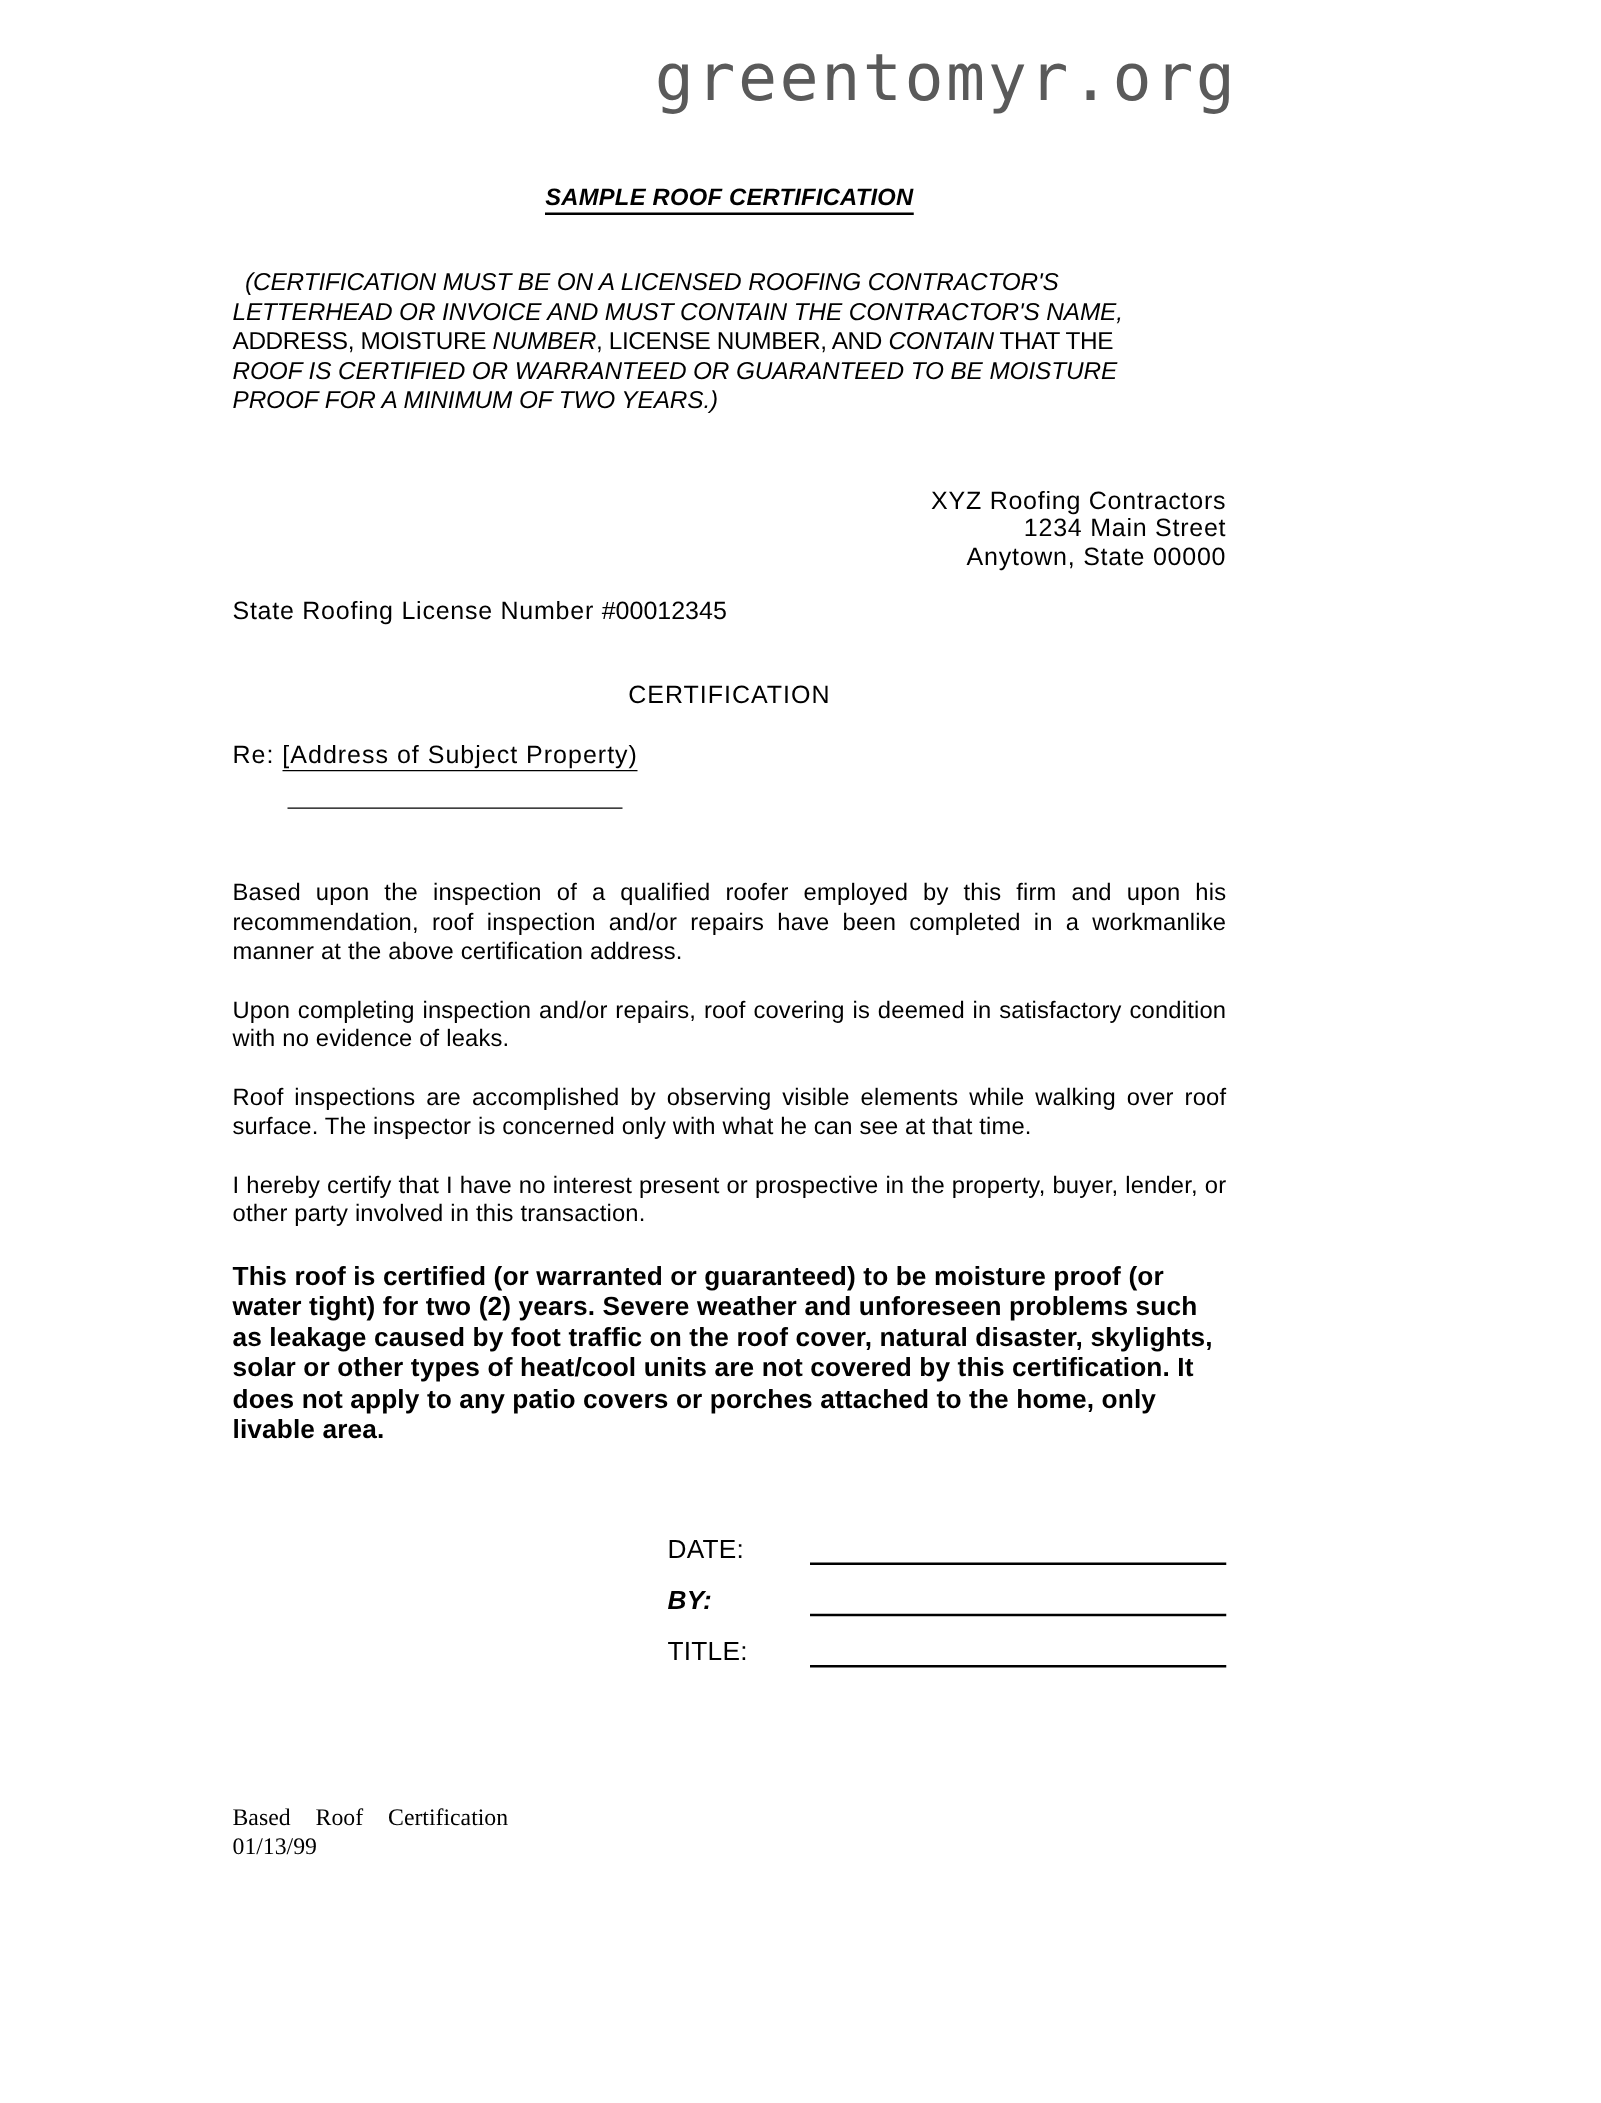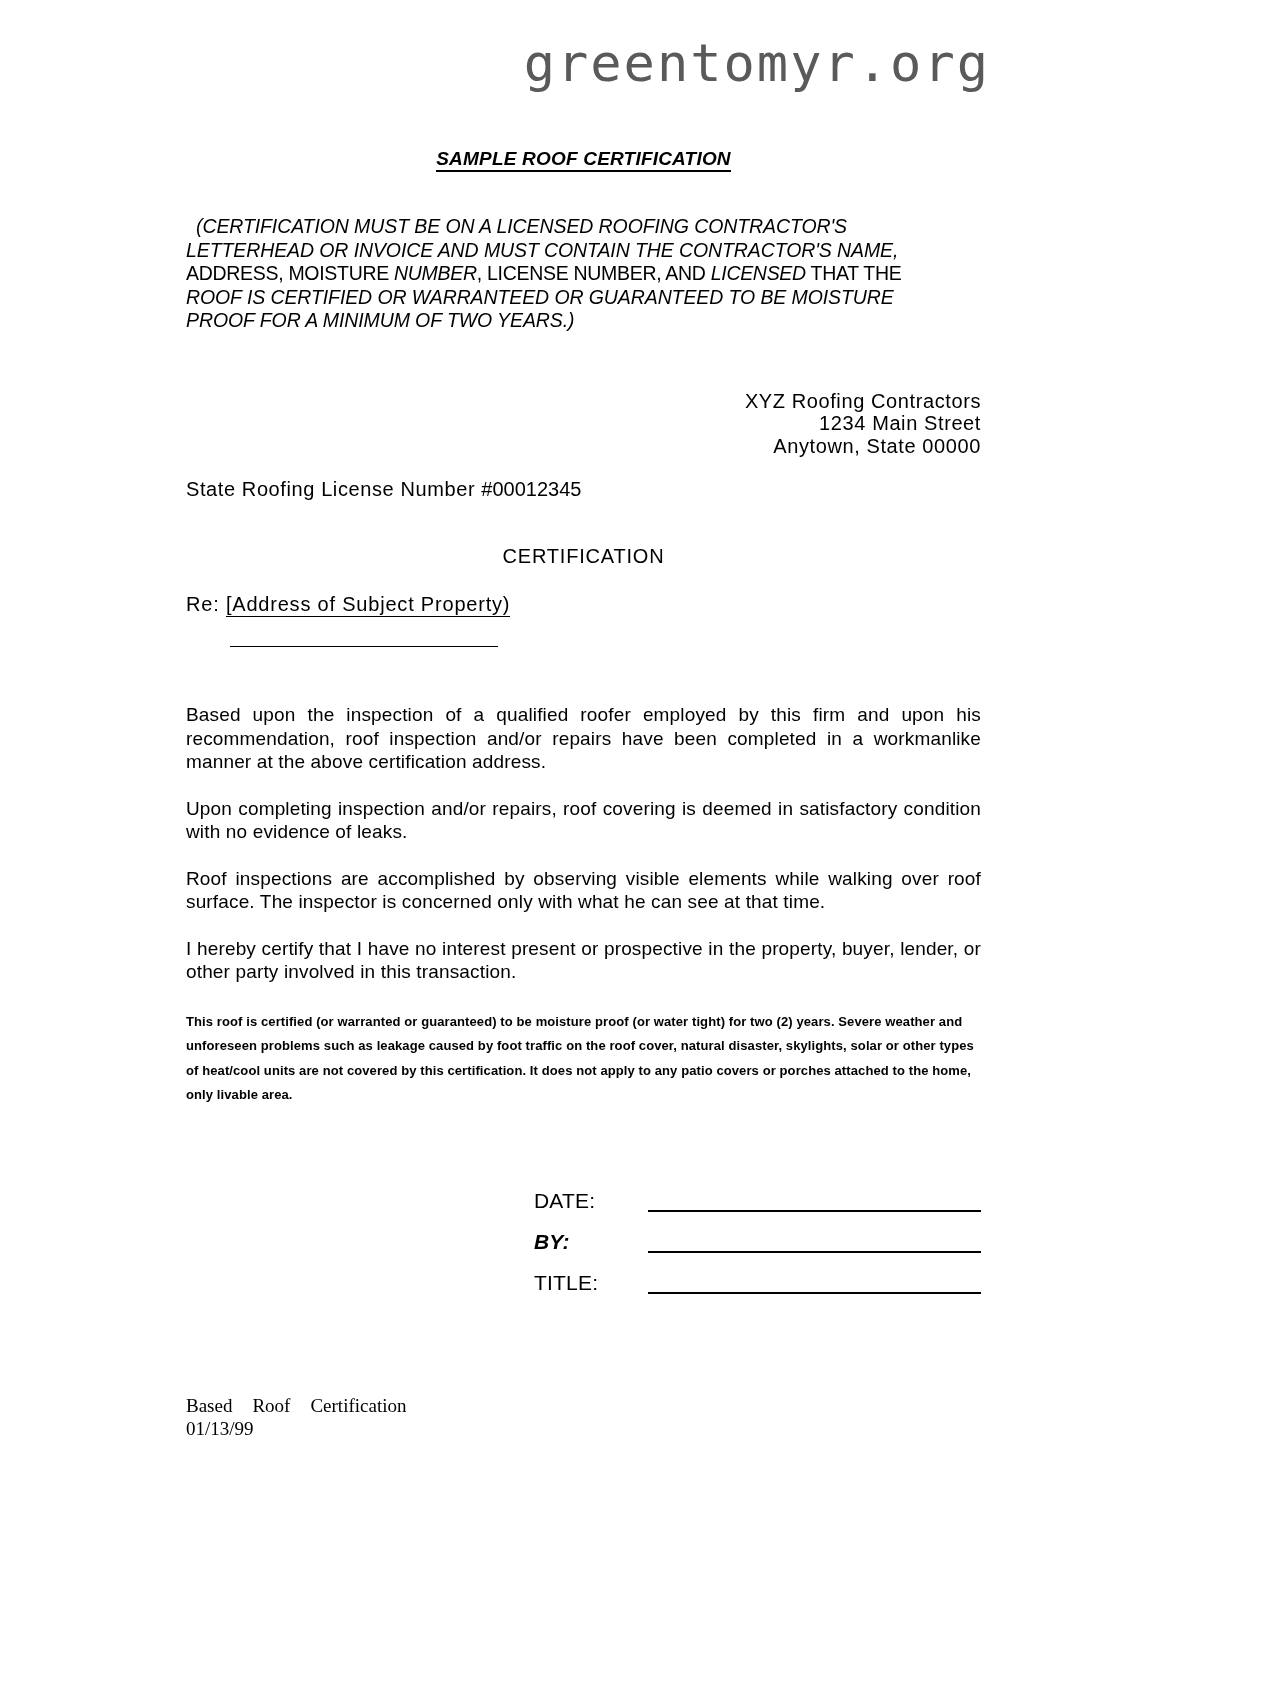--- a/index.html
+++ b/index.html
@@ -133,37 +133,37 @@
   .para {
     font-size: 19px;
     line-height: 23.5px;
     text-align: justify;
     letter-spacing: 0.15px;
     margin: 0 0 23px 0;
   }
   .para.last-of-normal { margin-bottom: 26px; }
 
   .para-bold {
-    font-size: 13px;
+    font-size: 21px;
     line-height: 24.5px;
     font-weight: bold;
     letter-spacing: 0.1px;
     margin: 0;
     text-align: left;
   }
 
   
   .sig-block {
     margin-top: 63px;
     margin-left: 348px;
     width: 447px;
   }
   .sig-row {
     display: flex;
-    align-items: flex-end;
+    align-items: center;
     height: 41px;
     gap: 16px;
   }
   .sig-label {
     width: 98px;
     flex: none;
     font-size: 21px;
     font-stretch: condensed;
     letter-spacing: 0.2px;
     line-height: 22px;
@@ -197,21 +197,21 @@
 
   <div class="content">
 
     <div class="doc-title">
       <span>SAMPLE ROOF CERTIFICATION</span>
     </div>
 
     <div class="intro">
       <span class="ln indent">(CERTIFICATION MUST BE ON A LICENSED ROOFING CONTRACTOR'S</span>
       <span class="ln">LETTERHEAD OR INVOICE AND MUST CONTAIN THE CONTRACTOR'S NAME,</span>
-      <span class="ln upright"><span>ADDRESS, MOISTURE </span><span class="ital">NUMBER</span><span>, LICENSE NUMBER, AND </span><span class="ital">LICENSED</span><span> THAT THE</span></span>
+      <span class="ln upright"><span>ADDRESS, MOISTURE </span><span class="ital">NUMBER</span><span>, LICENSE NUMBER, AND </span><span class="ital">CONTAIN</span><span> THAT THE</span></span>
       <span class="ln">ROOF IS CERTIFIED OR WARRANTEED OR GUARANTEED TO BE MOISTURE</span>
       <span class="ln">PROOF FOR A MINIMUM OF TWO YEARS.)</span>
     </div>
 
     <div class="addr-block">
       <span class="line">XYZ Roofing Contractors</span>
       <span class="line">1234 Main Street</span>
       <span class="line">Anytown, State 00000</span>
     </div>
 

